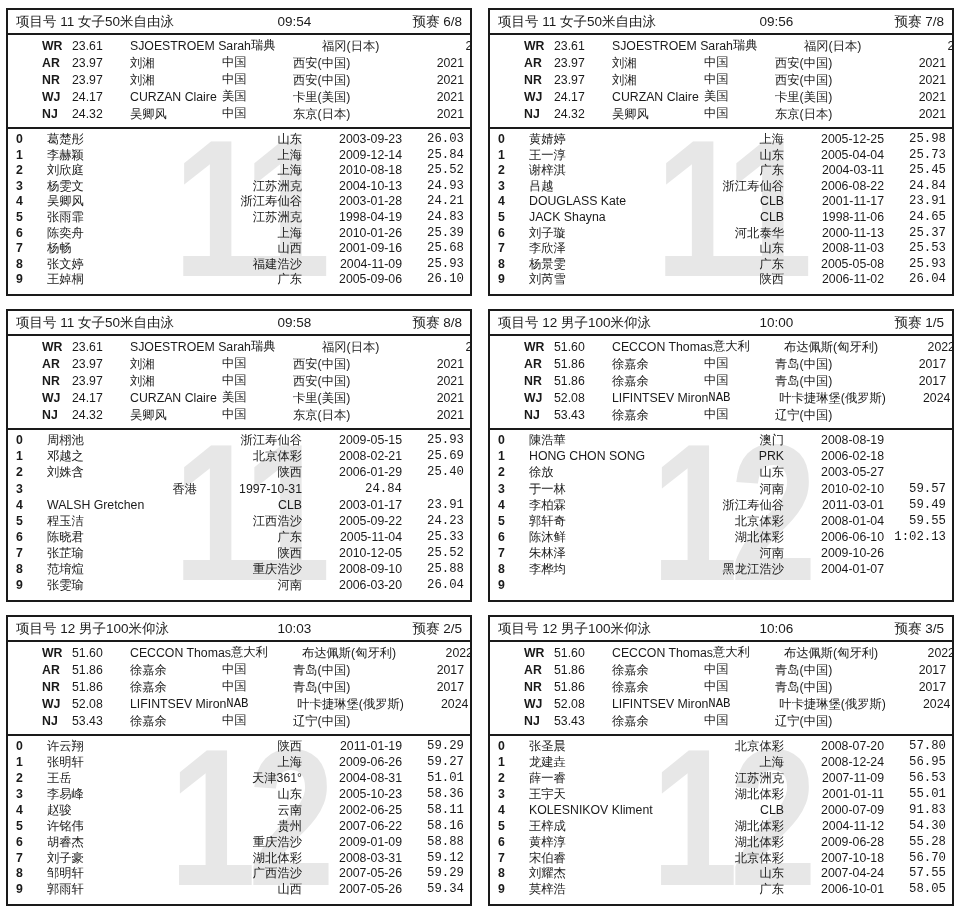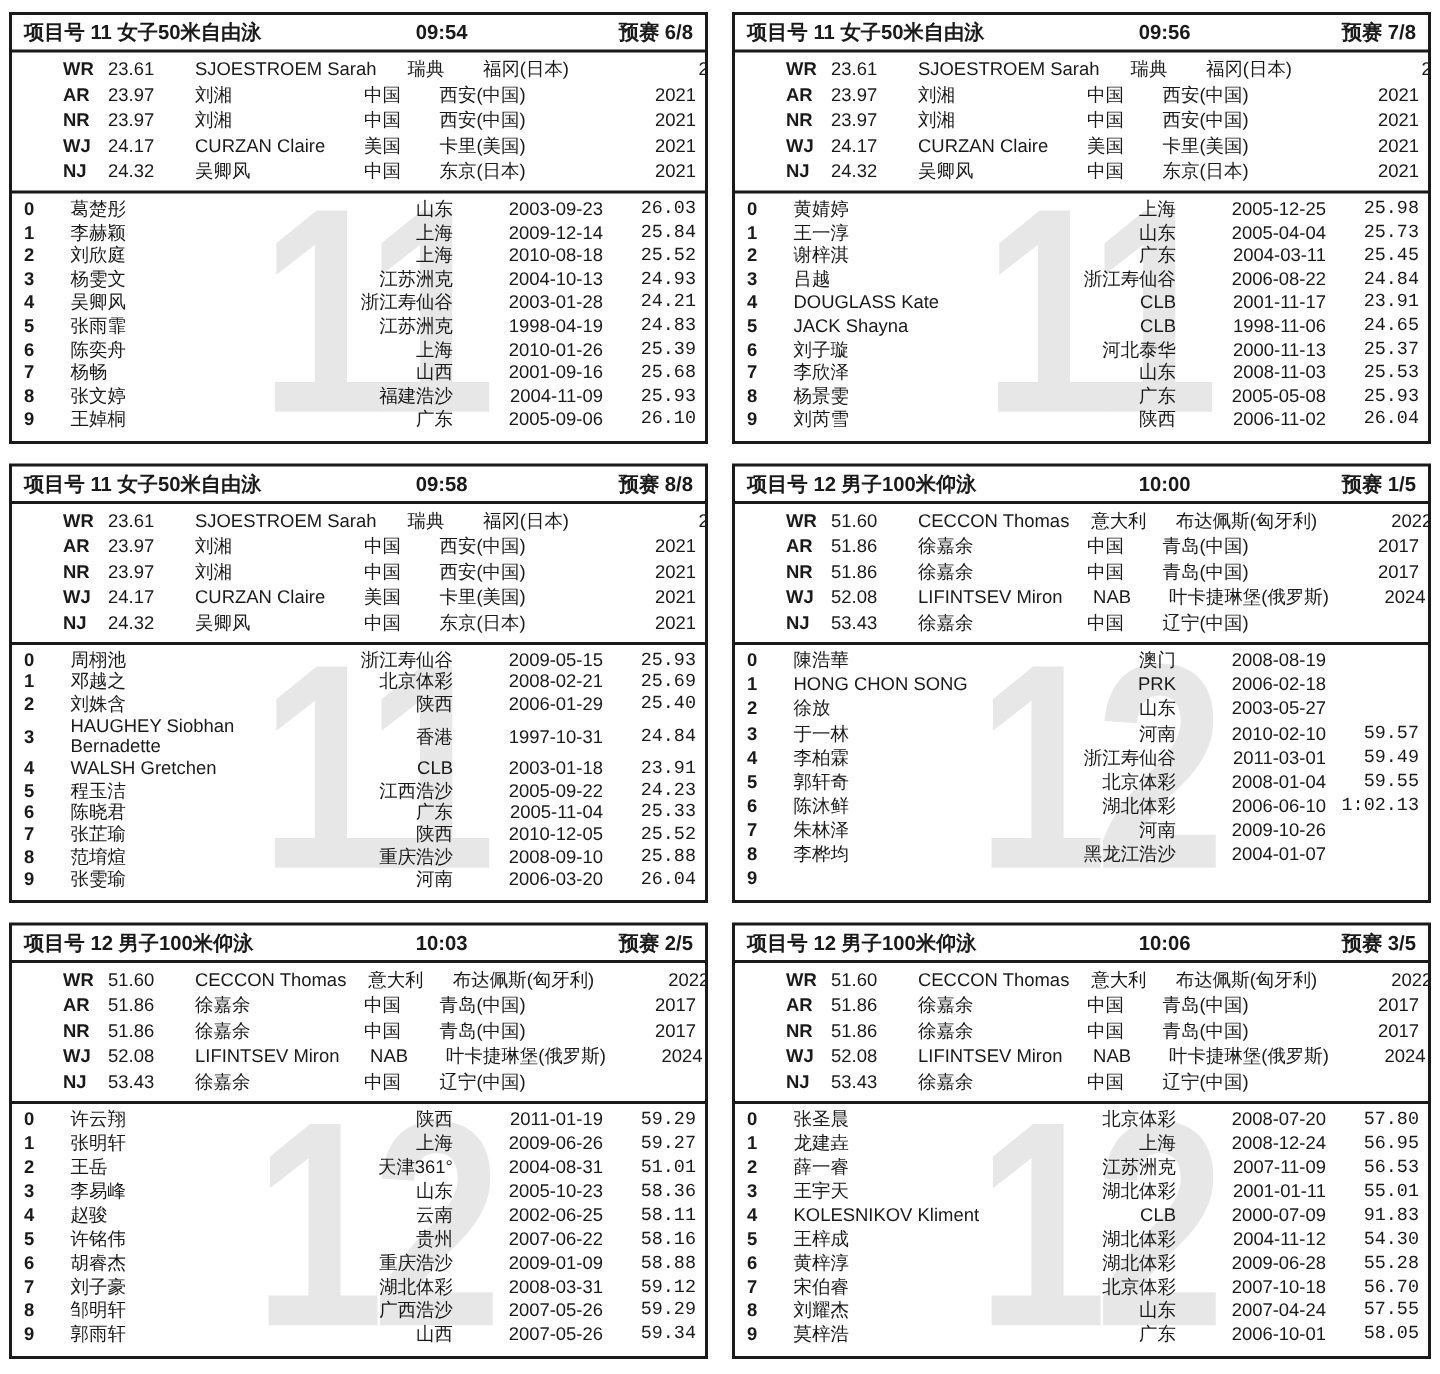--- a/index.html
+++ b/index.html
@@ -26,40 +26,40 @@
   .panel{
     border:2px solid var(--ink);
     background:#fff;
     display:flex;flex-direction:column;
     overflow:hidden;position:relative;
   }
   .panel-header{
     flex:0 0 25px;
     display:flex;align-items:center;position:relative;
     border-bottom:2px solid var(--ink);
-    font-weight:700;font-size:13.5px;
+    font-weight:400;font-size:13.5px;
     padding:0 8px;white-space:nowrap;
   }
   .ph-time{position:absolute;left:62%;transform:translateX(-50%);}
   .ph-heat{margin-left:auto;}
   .records{
     flex:0 0 auto;
     border-bottom:2px solid var(--ink);
     padding:3px 6px 4px 0;
   }
   .record-row{
     display:grid;
     grid-template-columns:30px 46px 1fr 66px 132px 44px;
     padding-left:34px;
     height:17px;align-items:center;
     font-size:12.3px;line-height:1.05;
   }
   .rc-code{font-weight:700;}
   .rc-name{white-space:nowrap;margin-left:12px;}
-  .rc-nation{text-align:center;white-space:nowrap;}
+  .rc-nation{text-align:left;white-space:nowrap;font-family:Liberation Mono, monospace;}
   .rc-venue{padding-left:5px;white-space:nowrap;}
   .rc-year{text-align:right;}
   .lanes{
     flex:1 1 auto;position:relative;
     display:flex;flex-direction:column;
     padding:3px 6px 6px 8px;
   }
   .watermark{
     position:absolute;left:52%;top:48%;
     transform:translate(-50%,-50%) scaleX(0.8);
@@ -397,30 +397,29 @@
   </div>
           <div class="lane-row">
     <span class="ln-no">2</span>
     <span class="ln-name">刘姝含</span>
     <span class="ln-team">陕西</span>
     <span class="ln-birth">2006-01-29</span>
     <span class="ln-entry">25.40</span>
   </div>
           <div class="lane-row">
     <span class="ln-no">3</span>
-    <span class="ln-name">HAUGHEY Siobhan Bernadette</span>
     <span class="ln-team">香港</span>
     <span class="ln-birth">1997-10-31</span>
     <span class="ln-entry">24.84</span>
   </div>
           <div class="lane-row">
     <span class="ln-no">4</span>
     <span class="ln-name">WALSH Gretchen</span>
     <span class="ln-team">CLB</span>
-    <span class="ln-birth">2003-01-18</span>
+    <span class="ln-birth">2003-01-17</span>
     <span class="ln-entry">23.91</span>
   </div>
           <div class="lane-row">
     <span class="ln-no">5</span>
     <span class="ln-name">程玉洁</span>
     <span class="ln-team">江西浩沙</span>
     <span class="ln-birth">2005-09-22</span>
     <span class="ln-entry">24.23</span>
   </div>
           <div class="lane-row">

